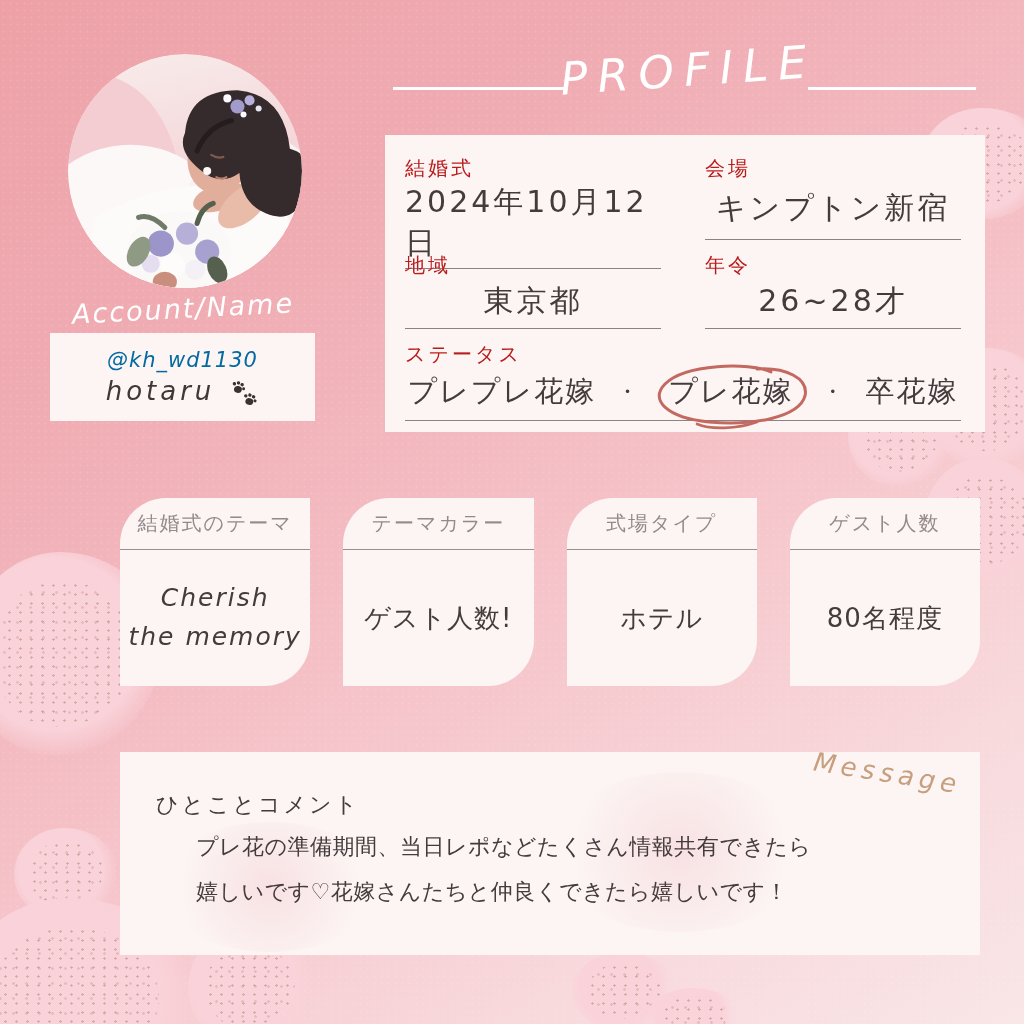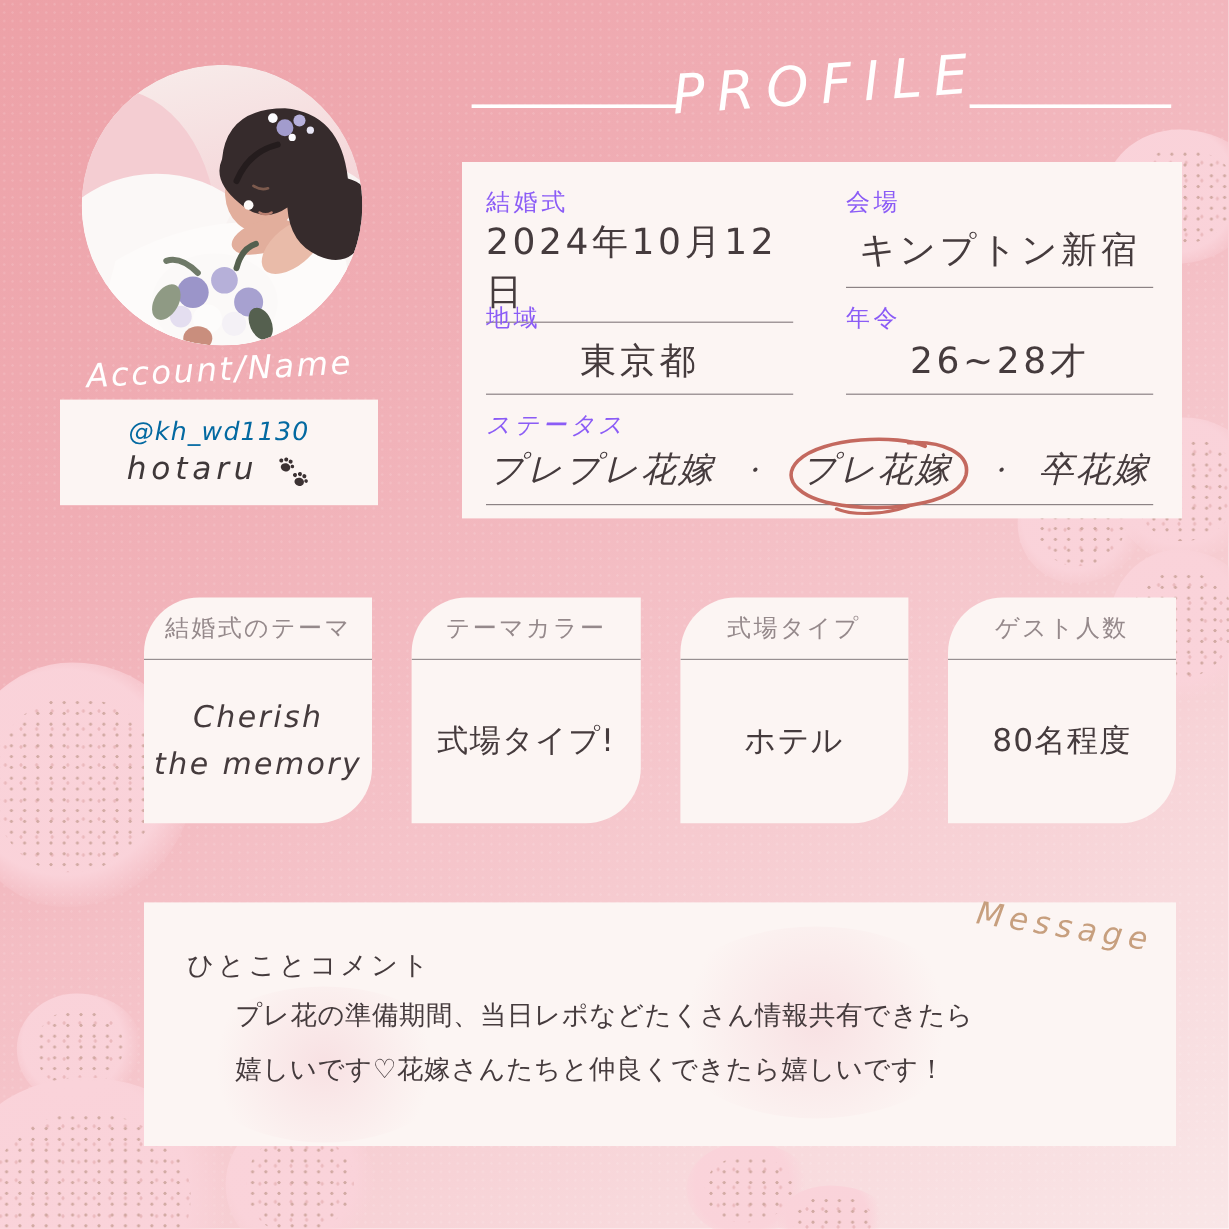--- a/index.html
+++ b/index.html
@@ -33,25 +33,25 @@
   .account-box{left:50px;top:333px;width:265px;height:88px;display:flex;flex-direction:column;
     align-items:center;justify-content:center;gap:4px;}
   .handle{font-size:21px;color:#0369a1;font-style:italic;letter-spacing:1px;}
   .nickname{font-size:26px;color:#3f3839;font-style:italic;letter-spacing:4px;display:flex;align-items:center;gap:14px;}
   .paw{width:30px;height:24px;transform:rotate(14deg);margin-top:6px;}
   
   .main-card{left:385px;top:135px;width:600px;height:297px;
     display:grid;grid-template-columns:1fr 1fr;grid-template-rows:97px 89px 92px;
     column-gap:44px;padding:8px 24px 0 20px;box-sizing:border-box;}
   .field{display:flex;flex-direction:column;}
-  .field-label{font-size:20px;color:#8b5cf6;letter-spacing:3px;padding-top:12px;}
+  .field-label{font-size:20px;color:#b91c1c;letter-spacing:3px;padding-top:12px;}
   .field-value{flex:1;display:flex;align-items:center;justify-content:center;
     font-size:30px;color:#453b3d;letter-spacing:3px;border-bottom:1.5px solid #8c8284;
     padding-bottom:4px;}
-  .field.status{grid-column:1 / span 2;font-style:italic;}
+  .field.status{grid-column:1 / span 2;}
   .status-value{gap:14px;letter-spacing:2px;font-size:29px;}
   .sep{font-size:22px;color:#453b3d;margin:0 6px;}
   .circled{position:relative;display:inline-block;padding:0 8px;}
   .hand-circle{position:absolute;left:50%;top:50%;transform:translate(-50%,-46%);
     width:172px;height:74px;pointer-events:none;}
   
   .details{position:absolute;z-index:2;left:120px;top:498px;width:860px;height:188px;
     display:flex;gap:33px;text-align:center;}
   .detail-card{flex:1;background:#fcf5f3;border-radius:46px 0 46px 0;
     display:flex;flex-direction:column;overflow:hidden;}
@@ -199,21 +199,21 @@
   <div class="details">
     <div class="detail-card">
       <div class="detail-head">結婚式のテーマ</div>
       <div class="detail-value latin">
         <span>Cherish</span>
         <span>the memory</span>
       </div>
     </div>
     <div class="detail-card">
       <div class="detail-head">テーマカラー</div>
-      <div class="detail-value">式場タイプ!</div>
+      <div class="detail-value">ゲスト人数!</div>
     </div>
     <div class="detail-card">
       <div class="detail-head">式場タイプ</div>
       <div class="detail-value">ホテル</div>
     </div>
     <div class="detail-card">
       <div class="detail-head">ゲスト人数</div>
       <div class="detail-value">80名程度</div>
     </div>
   </div>

